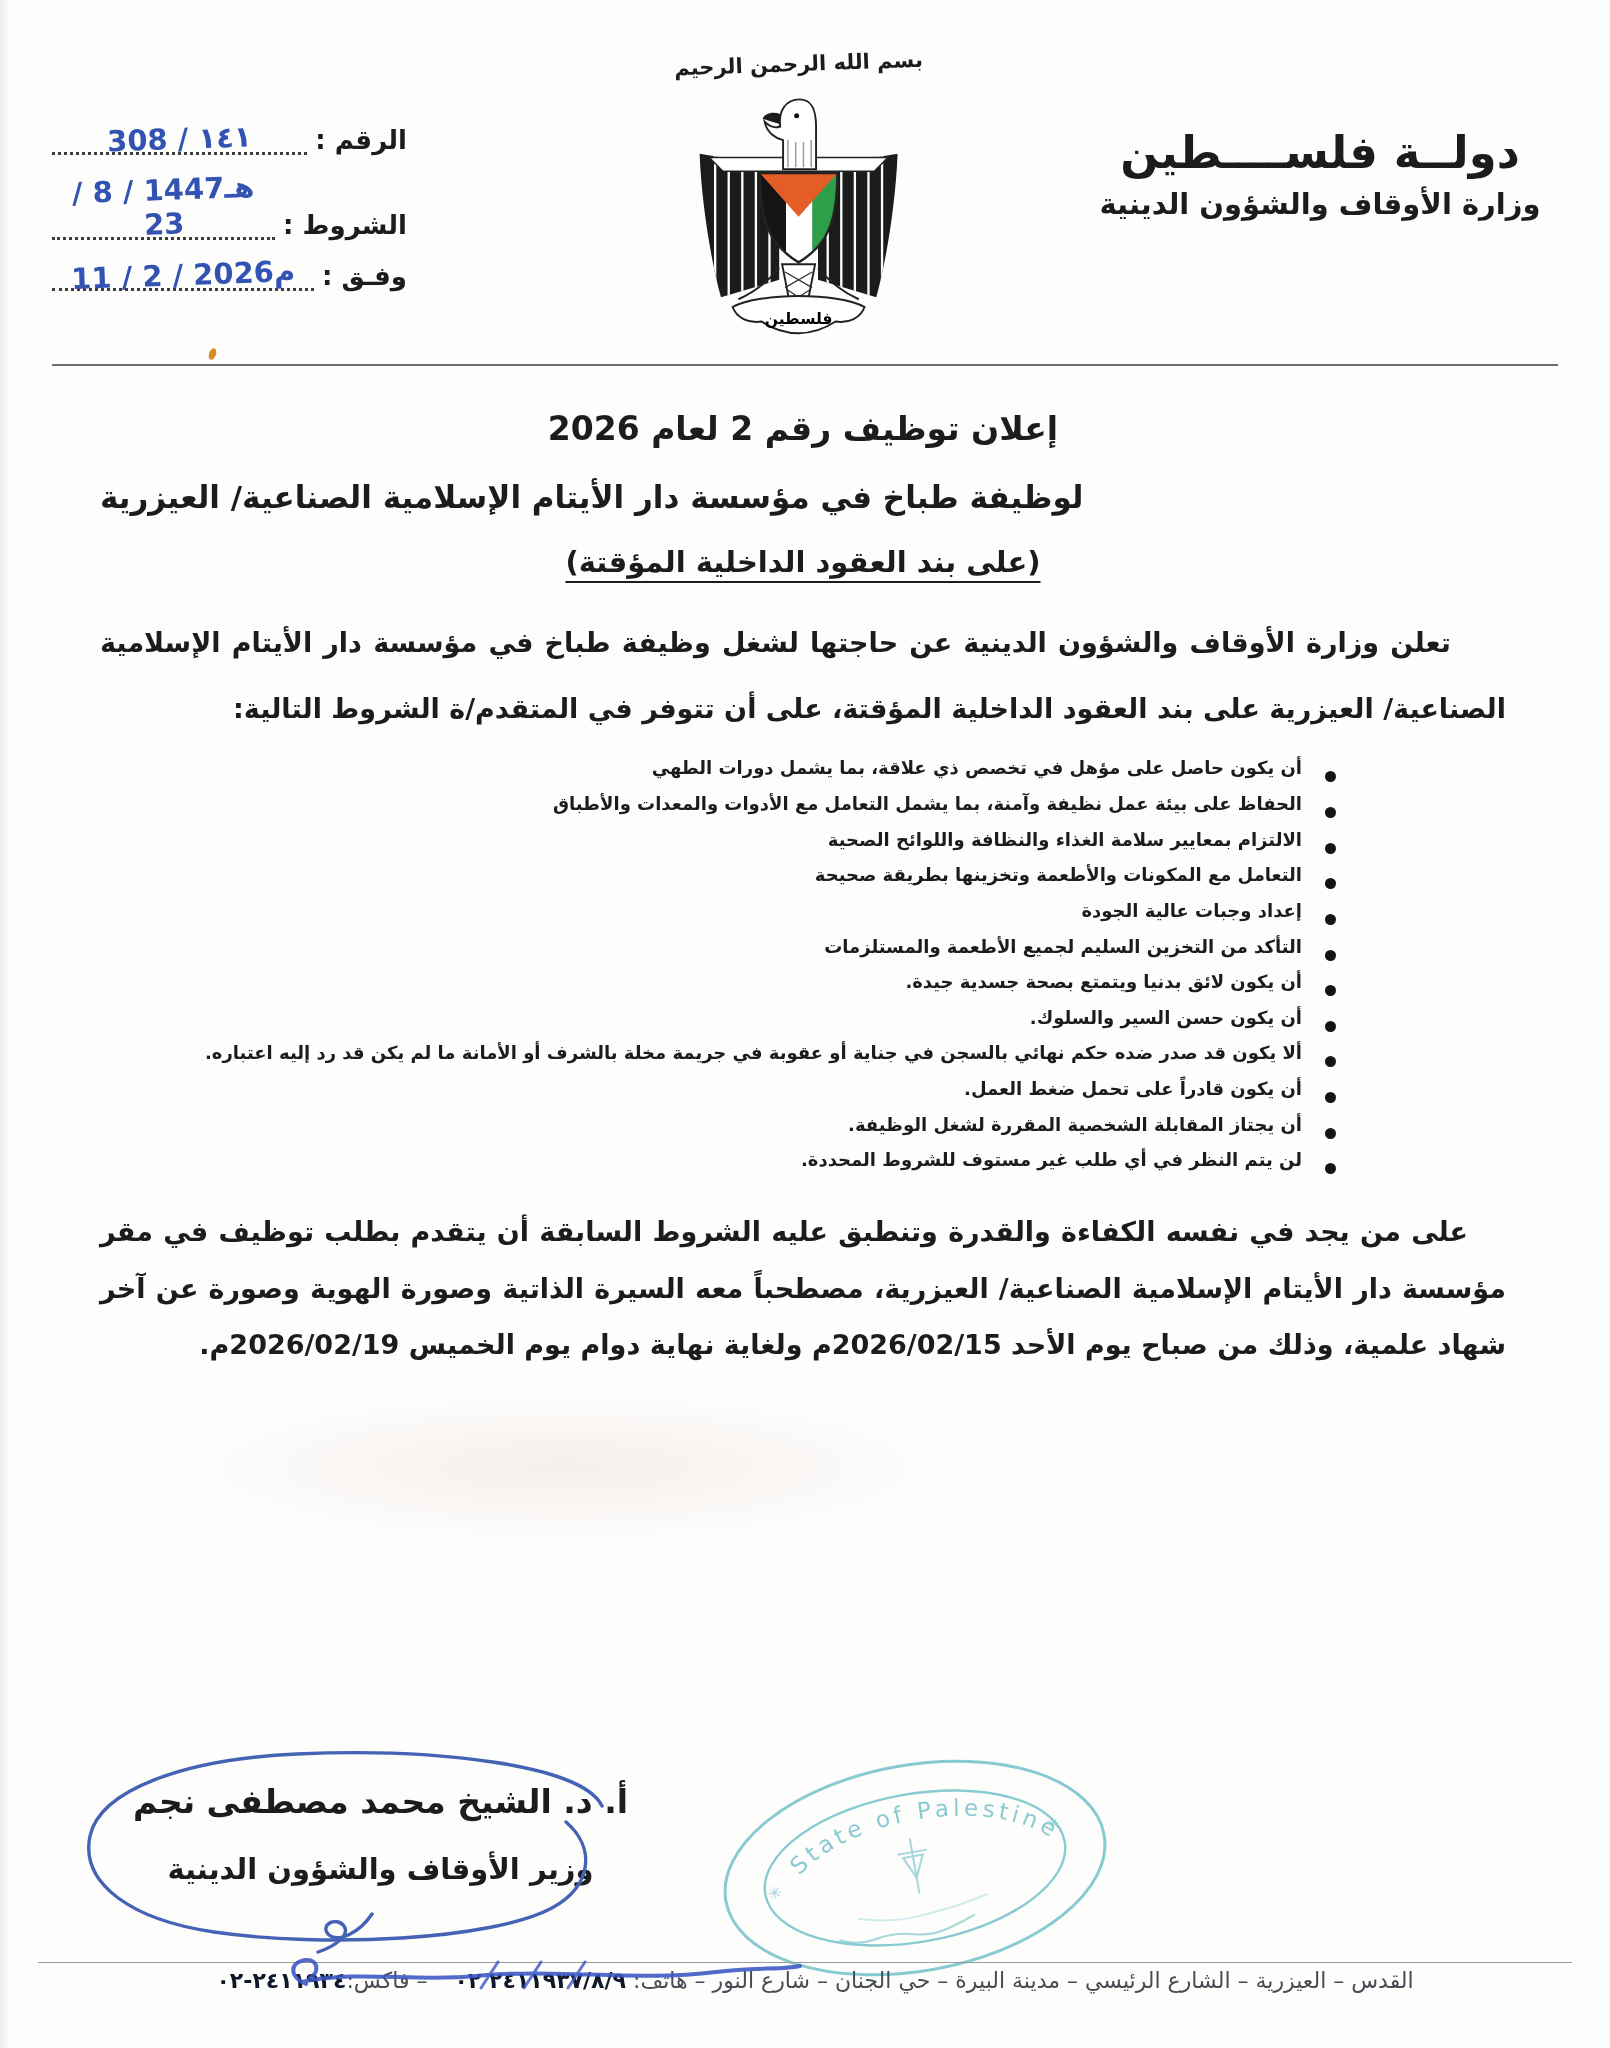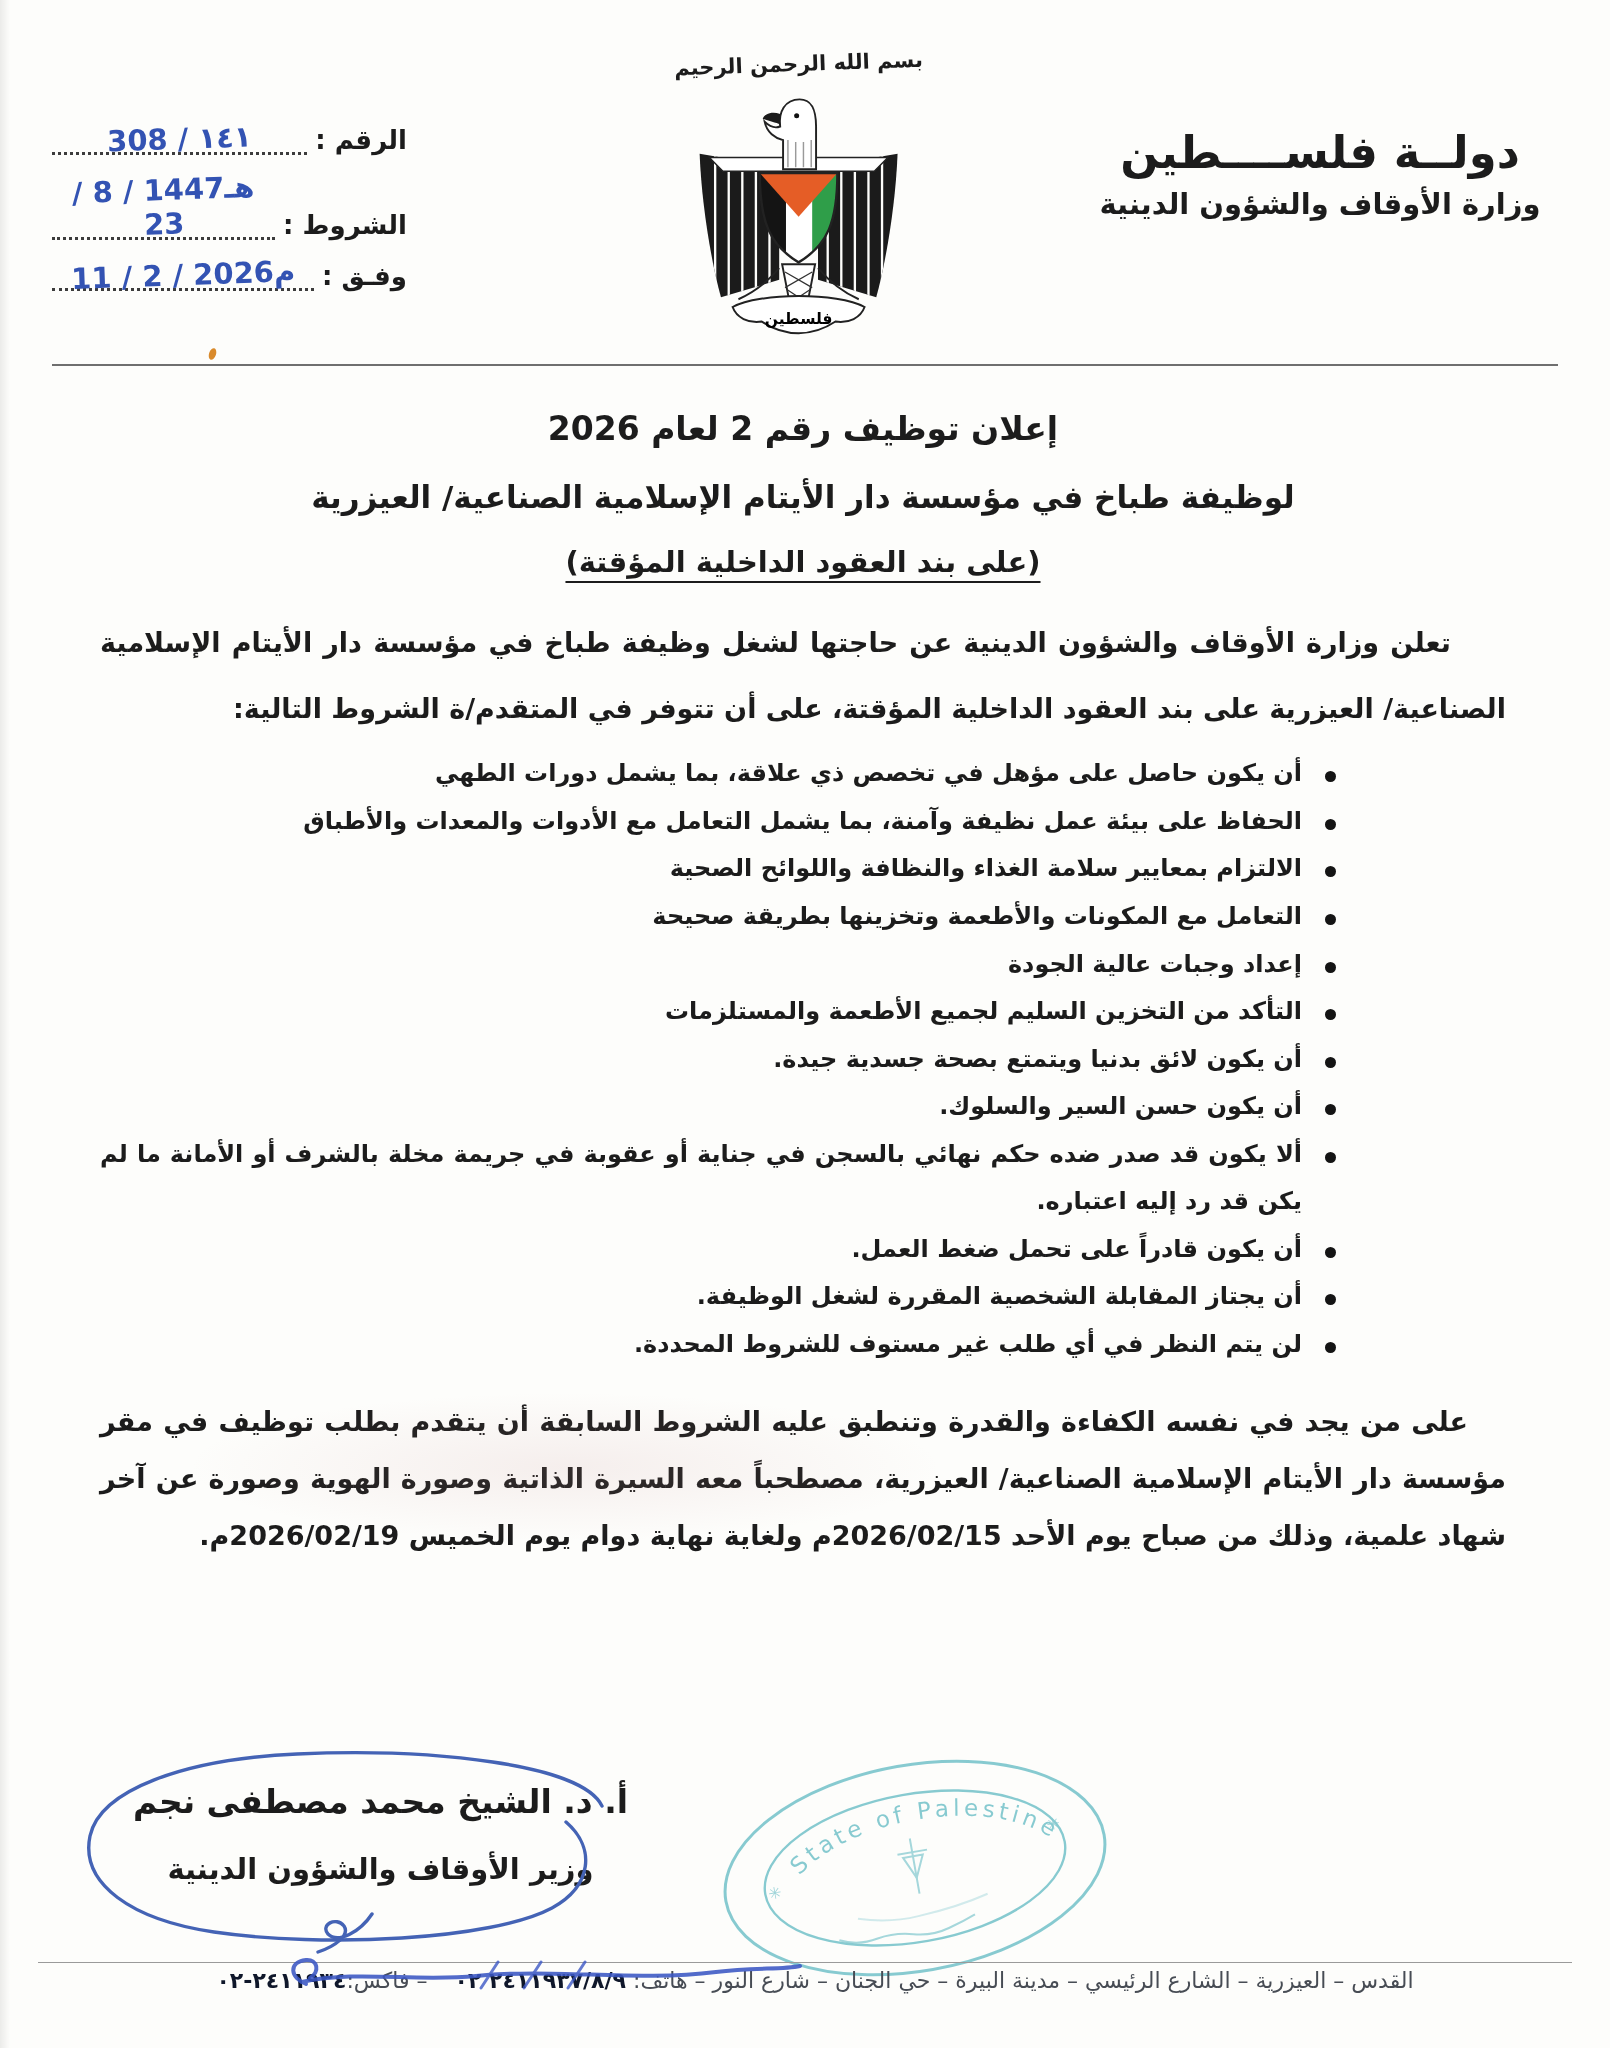--- a/index.html
+++ b/index.html
@@ -22,27 +22,27 @@
   .ref-label{font-size:26px;font-weight:700;white-space:nowrap;margin-left:8px;}
   .ref-line{flex:1;border-bottom:3px dotted #3c3c3c;text-align:center;padding-bottom:0;}
   .ref-value{display:inline-block;direction:ltr;font-size:29px;font-weight:600;color:#3353b3;
              transform:rotate(-2deg) translateY(4px);letter-spacing:2px;}
 
   .header-divider{position:absolute;top:364px;left:52px;right:52px;border-top:2px solid #6f6f6f;}
 
   
   .main{position:absolute;top:392px;left:100px;right:104px;direction:rtl;text-align:right;}
   .t1{font-size:33px;font-weight:800;text-align:center;margin:14px 0 0;line-height:1.4;}
-  .t2{font-size:31px;font-weight:800;text-align:center;margin:24px 0 0;line-height:1.4;}
+  .t2{font-size:31px;font-weight:800;text-align:left;margin:24px 0 0;line-height:1.4;}
   .t3{font-size:29px;font-weight:800;text-align:center;margin:22px 0 0;line-height:1.4;
       text-decoration:underline;text-underline-offset:9px;text-decoration-thickness:2px;}
   .intro{font-size:27px;font-weight:700;line-height:2.45;text-align:justify;
          text-indent:55px;margin:28px 0 0;}
   .reqs{list-style:none;margin:8px 158px 0 0;padding:0;}
-  .reqs li{position:relative;padding-right:46px;font-size:24px;font-weight:700;
+  .reqs li{position:relative;padding-right:46px;font-size:18px;font-weight:700;
            line-height:1.98;text-align:justify;}
   .reqs li::before{content:"";position:absolute;right:12px;top:21px;width:11px;height:11px;
            border-radius:50%;background:#141414;}
   .closing{font-size:27px;font-weight:700;line-height:2.1;text-align:justify;
            text-indent:38px;margin:26px 0 0;}
 
   
   .sig-name{position:absolute;top:1782px;left:118px;width:525px;text-align:center;
             font-size:33px;font-weight:800;direction:rtl;}
   .sig-title{position:absolute;top:1852px;left:118px;width:525px;text-align:center;

